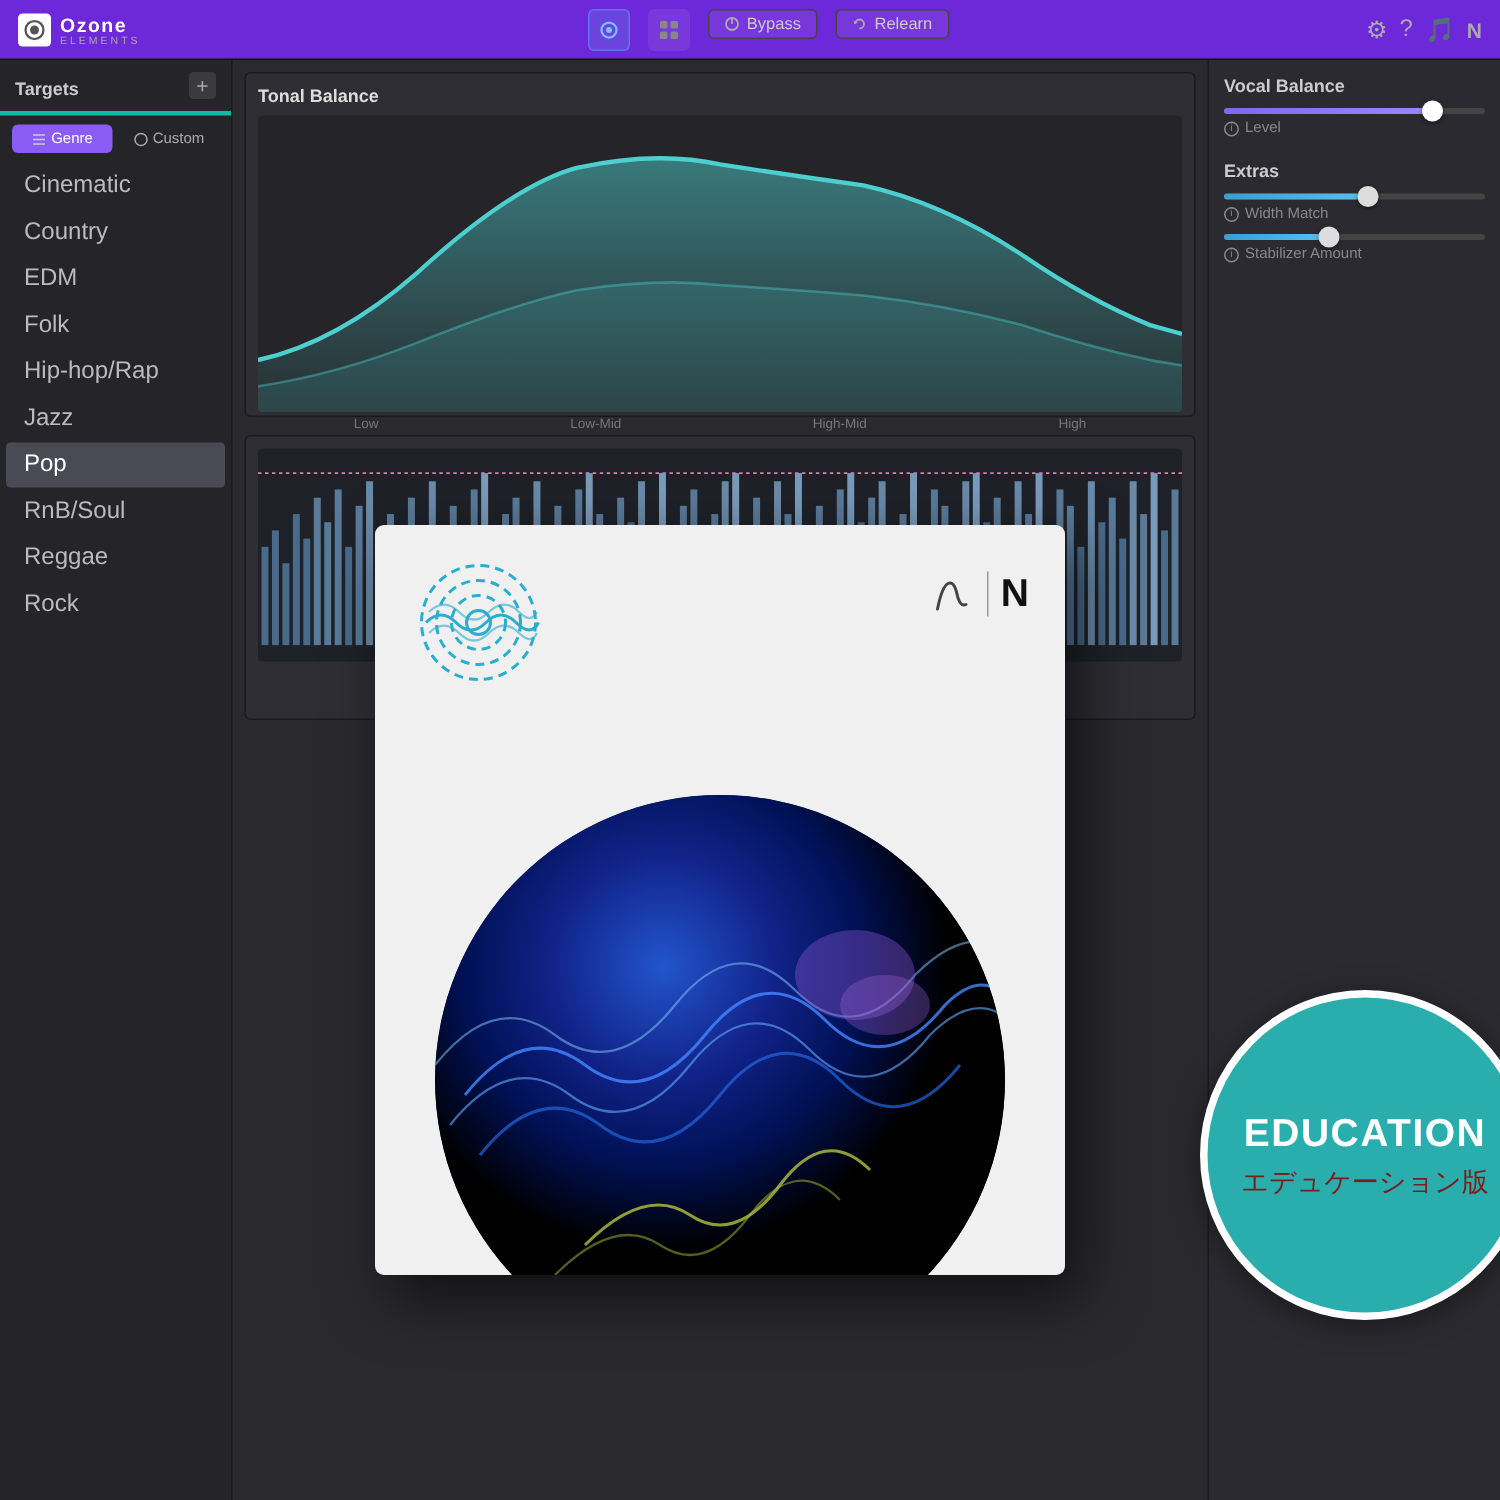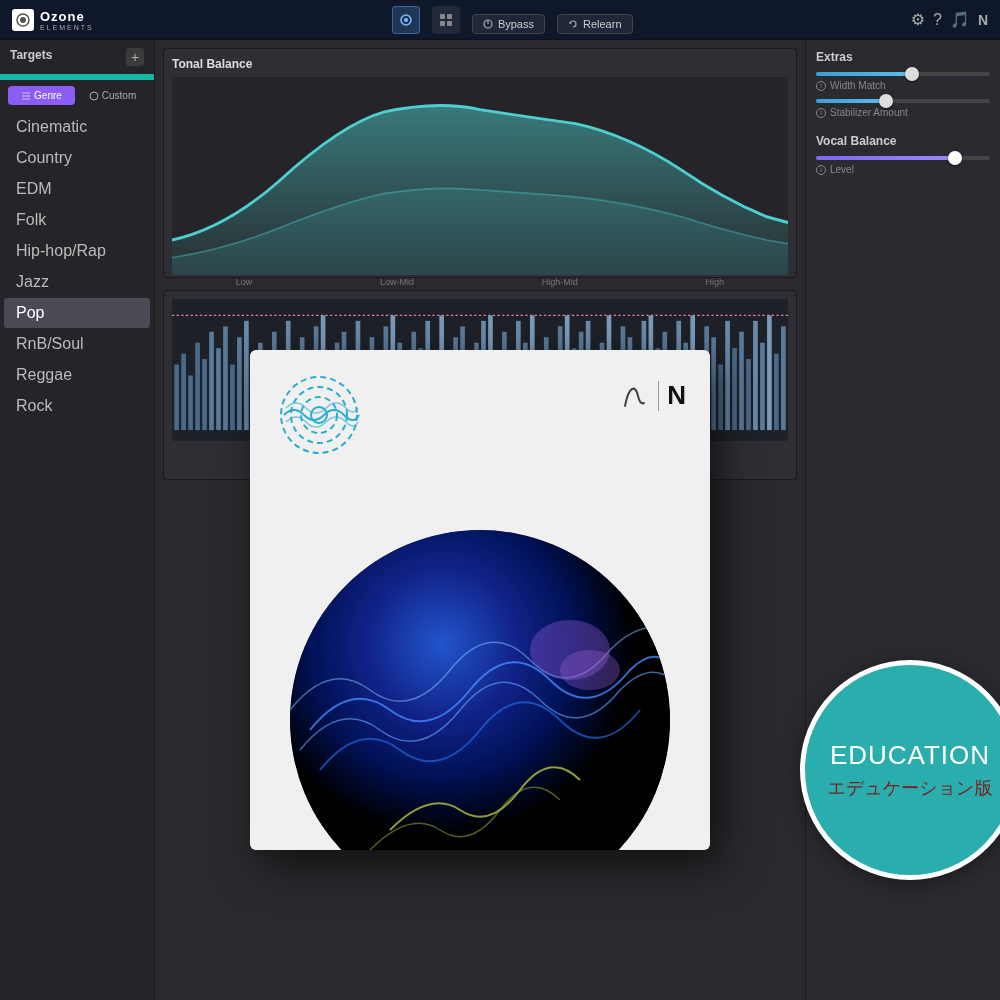--- a/index.html
+++ b/index.html
@@ -9,21 +9,21 @@
       overflow: hidden;
       font-family: -apple-system, BlinkMacSystemFont, 'Segoe UI', sans-serif;
       background: #2a2a2e;
       position: relative;
     }
 
     
     .top-nav {
       width: 100%;
       height: 40px;
-      background: #0f172a;
+      background: #6d28d9;
       display: flex;
       align-items: center;
       padding: 0 12px;
       border-bottom: 1px solid #111;
     }
     .logo-area {
       display: flex;
       align-items: center;
       gap: 6px;
       margin-right: 20px;
@@ -36,21 +36,21 @@
       display: flex;
       align-items: center;
       justify-content: center;
       font-size: 8px;
       font-weight: bold;
       color: #1e1e22;
     }
     .nav-center {
       flex: 1;
       display: flex;
-      align-items: flex-end;
+      align-items: flex-start;
       justify-content: center;
       gap: 12px;
     }
     .nav-icon-btn {
       width: 28px;
       height: 28px;
       background: rgba(255,255,255,0.08);
       border-radius: 4px;
       display: flex;
       align-items: center;
@@ -108,24 +108,24 @@
     .sidebar {
       width: 155px;
       background: #252529;
       border-right: 1px solid #1a1a1e;
       display: flex;
       flex-direction: column;
       flex-shrink: 0;
     }
     .sidebar-header {
       display: flex;
-      align-items: flex-start;
+      align-items: flex-end;
       justify-content: space-between;
       padding: 8px 10px;
-      border-bottom: 6px solid #14b8a6;
+      border-bottom: 3px solid #14b8a6;
     }
     .sidebar-title {
       color: #ccc;
       font-size: 12px;
       font-weight: 600;
     }
     .sidebar-add {
       width: 18px;
       height: 18px;
       background: rgba(255,255,255,0.1);
@@ -496,21 +496,21 @@
       display: flex;
       flex-direction: column;
       align-items: center;
       justify-content: center;
       z-index: 20;
       box-shadow: 0 4px 20px rgba(0,0,0,0.4);
     }
     .edu-text {
       color: #fff;
       font-size: 26px;
-      font-weight: 400;
+      font-weight: 700;
       letter-spacing: 1px;
       line-height: 1.2;
     }
     .edu-sub {
       color: #7f1d1d;
       font-size: 18px;
       margin-top: 4px;
     }
   </style>
 </head>
@@ -747,62 +747,62 @@
           </svg>
         </div>
       </div>
     </div>
 
   </div>
 
   <div class="right-panel">
 
     <div>
-      <div class="right-section-title">Extras</div>
-      <div class="extras-slider-row">
-
-        <div class="extras-item">
-          <div class="extras-slider-track">
-            <div class="extras-slider-fill" style="width:55%;background:linear-gradient(90deg,#3a9fce,#5abfee)"></div>
-            <div class="slider-thumb" style="left:55%;background:#ddd"></div>
-          </div>
-          <div class="slider-label-row">
-            <span class="info-icon">i</span>
-            <span class="slider-label">Width Match</span>
-          </div>
-        </div>
-
-        <div class="extras-item">
-          <div class="extras-slider-track">
-            <div class="extras-slider-fill" style="width:40%;background:linear-gradient(90deg,#3a9fce,#5abfee)"></div>
-            <div class="slider-thumb" style="left:40%;background:#ddd"></div>
-          </div>
-          <div class="slider-label-row">
-            <span class="info-icon">i</span>
-            <span class="slider-label">Stabilizer Amount</span>
-          </div>
-        </div>
-
-      </div>
-    </div>
-
-    <div>
       <div class="right-section-title">Vocal Balance</div>
       <div class="slider-row">
         <div class="slider-track">
           <div class="slider-fill" style="width:80%;background:linear-gradient(90deg,#7b68ee,#9b88ff)"></div>
           <div class="slider-thumb" style="left:80%"></div>
         </div>
         <div class="slider-label-row">
           <span class="info-icon">i</span>
           <span class="slider-label">Level</span>
         </div>
       </div>
     </div>
 
+    <div>
+      <div class="right-section-title">Extras</div>
+      <div class="extras-slider-row">
+
+        <div class="extras-item">
+          <div class="extras-slider-track">
+            <div class="extras-slider-fill" style="width:55%;background:linear-gradient(90deg,#3a9fce,#5abfee)"></div>
+            <div class="slider-thumb" style="left:55%;background:#ddd"></div>
+          </div>
+          <div class="slider-label-row">
+            <span class="info-icon">i</span>
+            <span class="slider-label">Width Match</span>
+          </div>
+        </div>
+
+        <div class="extras-item">
+          <div class="extras-slider-track">
+            <div class="extras-slider-fill" style="width:40%;background:linear-gradient(90deg,#3a9fce,#5abfee)"></div>
+            <div class="slider-thumb" style="left:40%;background:#ddd"></div>
+          </div>
+          <div class="slider-label-row">
+            <span class="info-icon">i</span>
+            <span class="slider-label">Stabilizer Amount</span>
+          </div>
+        </div>
+
+      </div>
+    </div>
+
   </div>
 
 </div>
 
 <div class="product-overlay">
   <div class="product-box-wrapper">
     <div class="product-box">
       <div class="product-box-inner">
         <div class="box-top-area">
 

